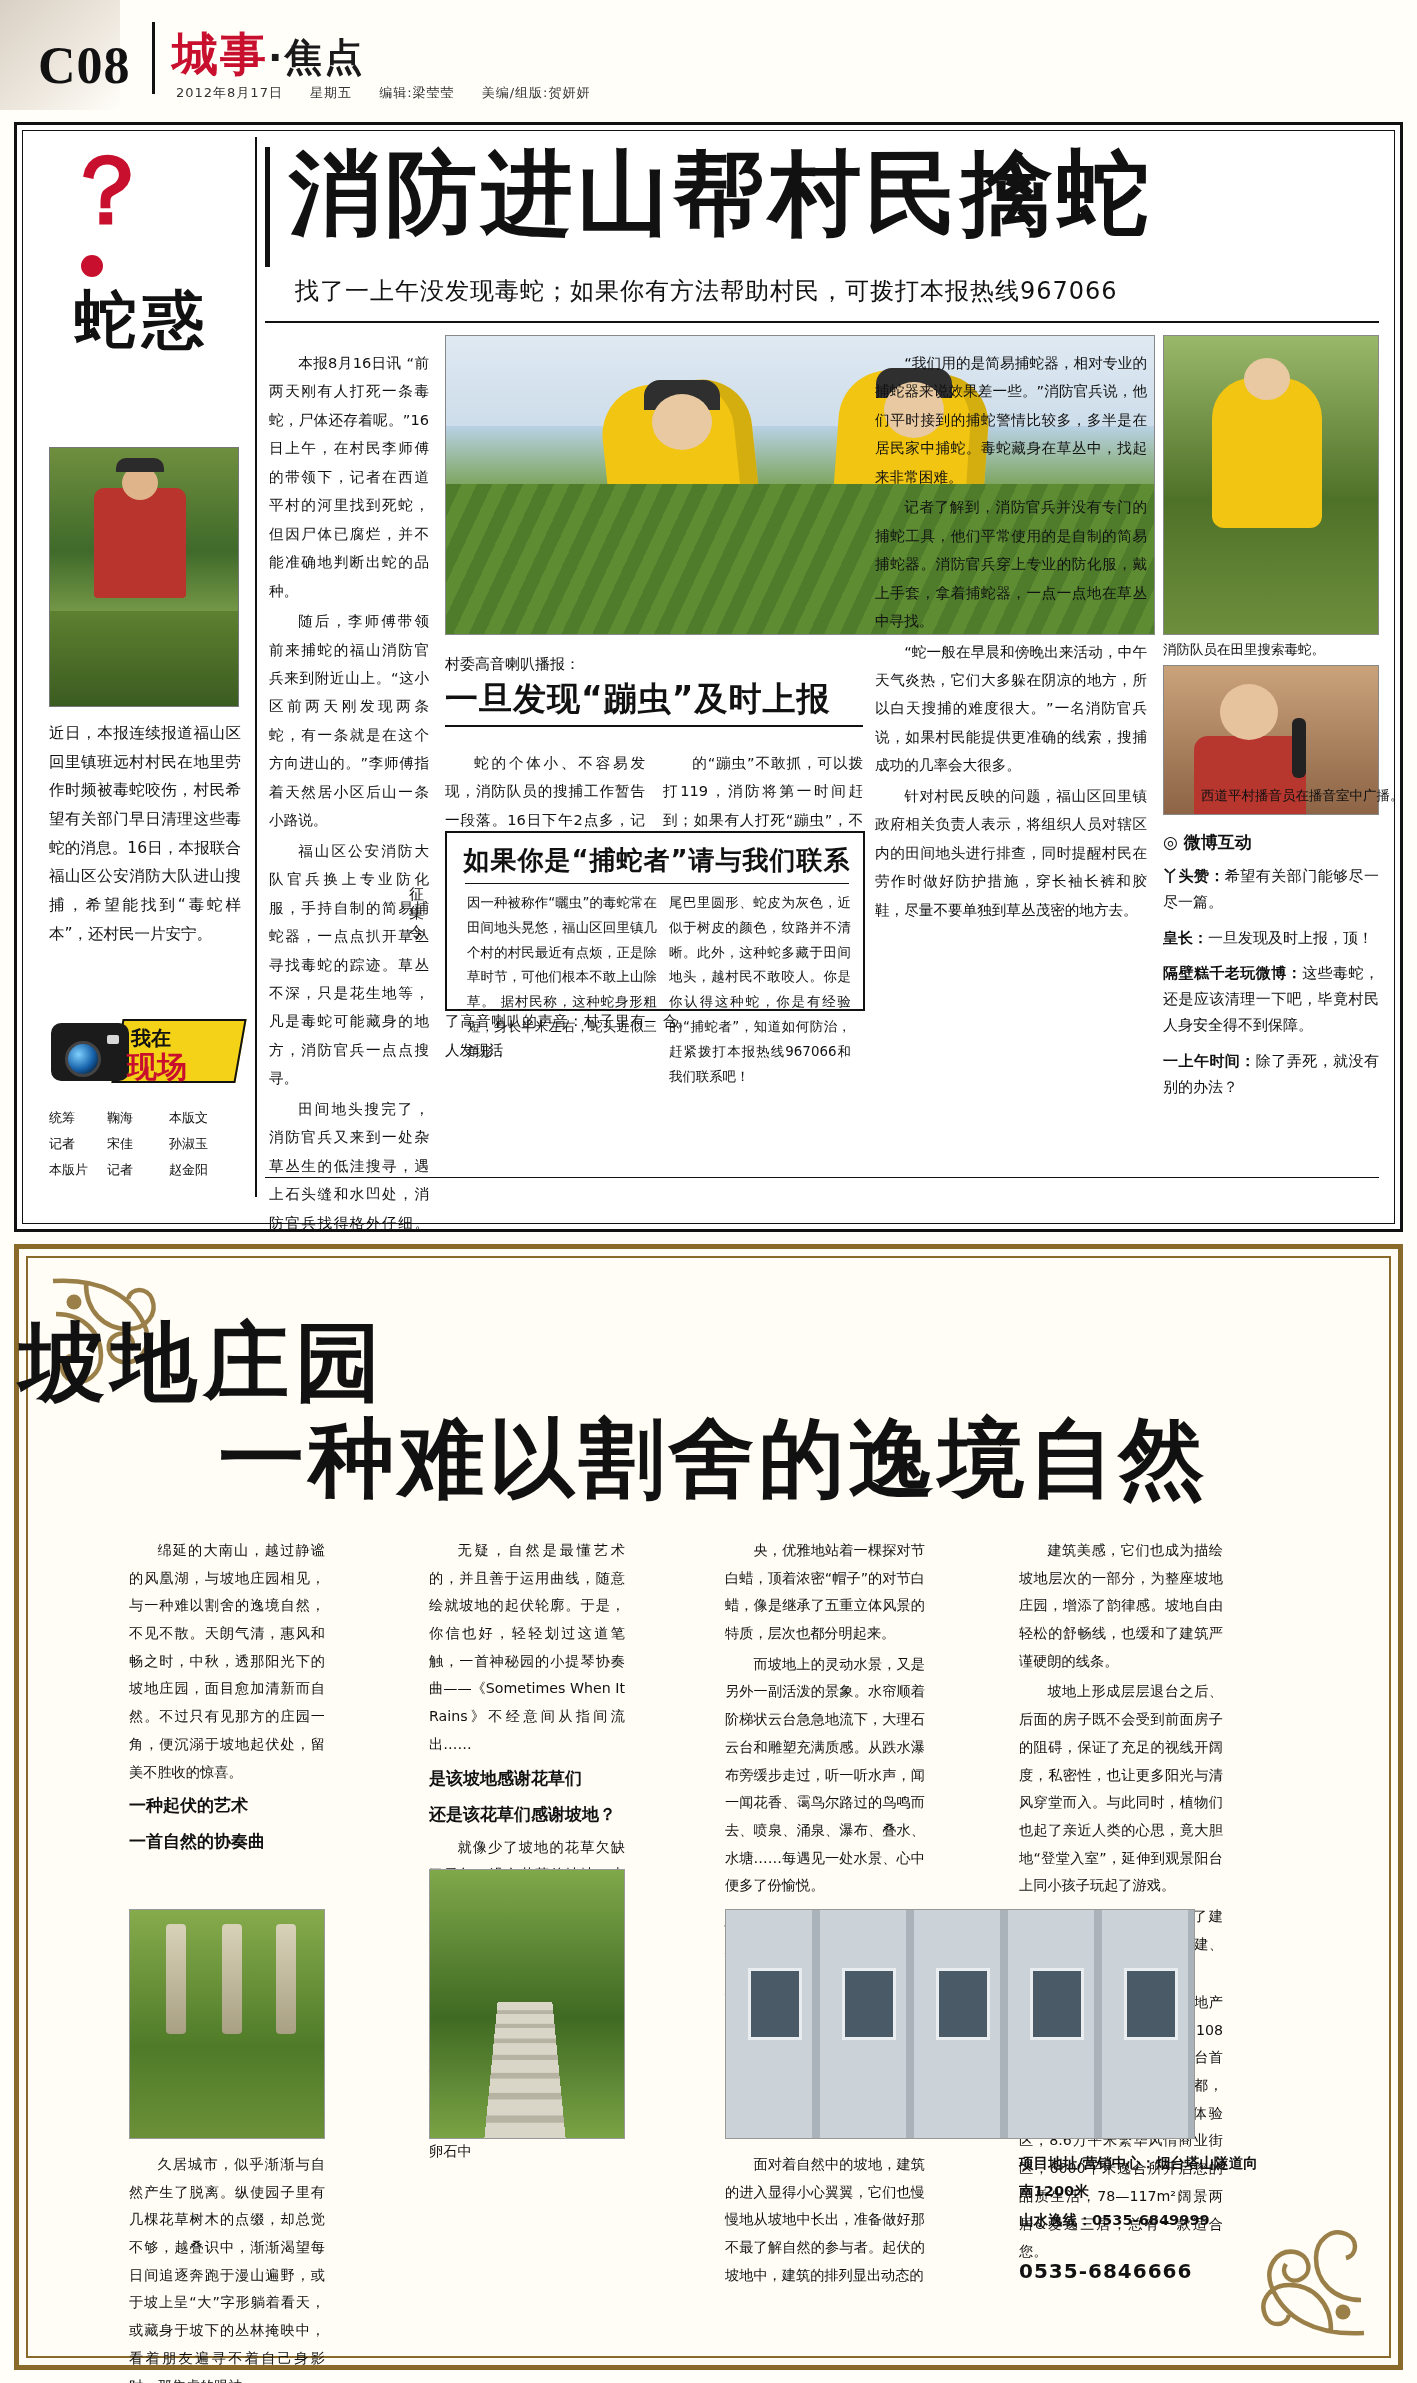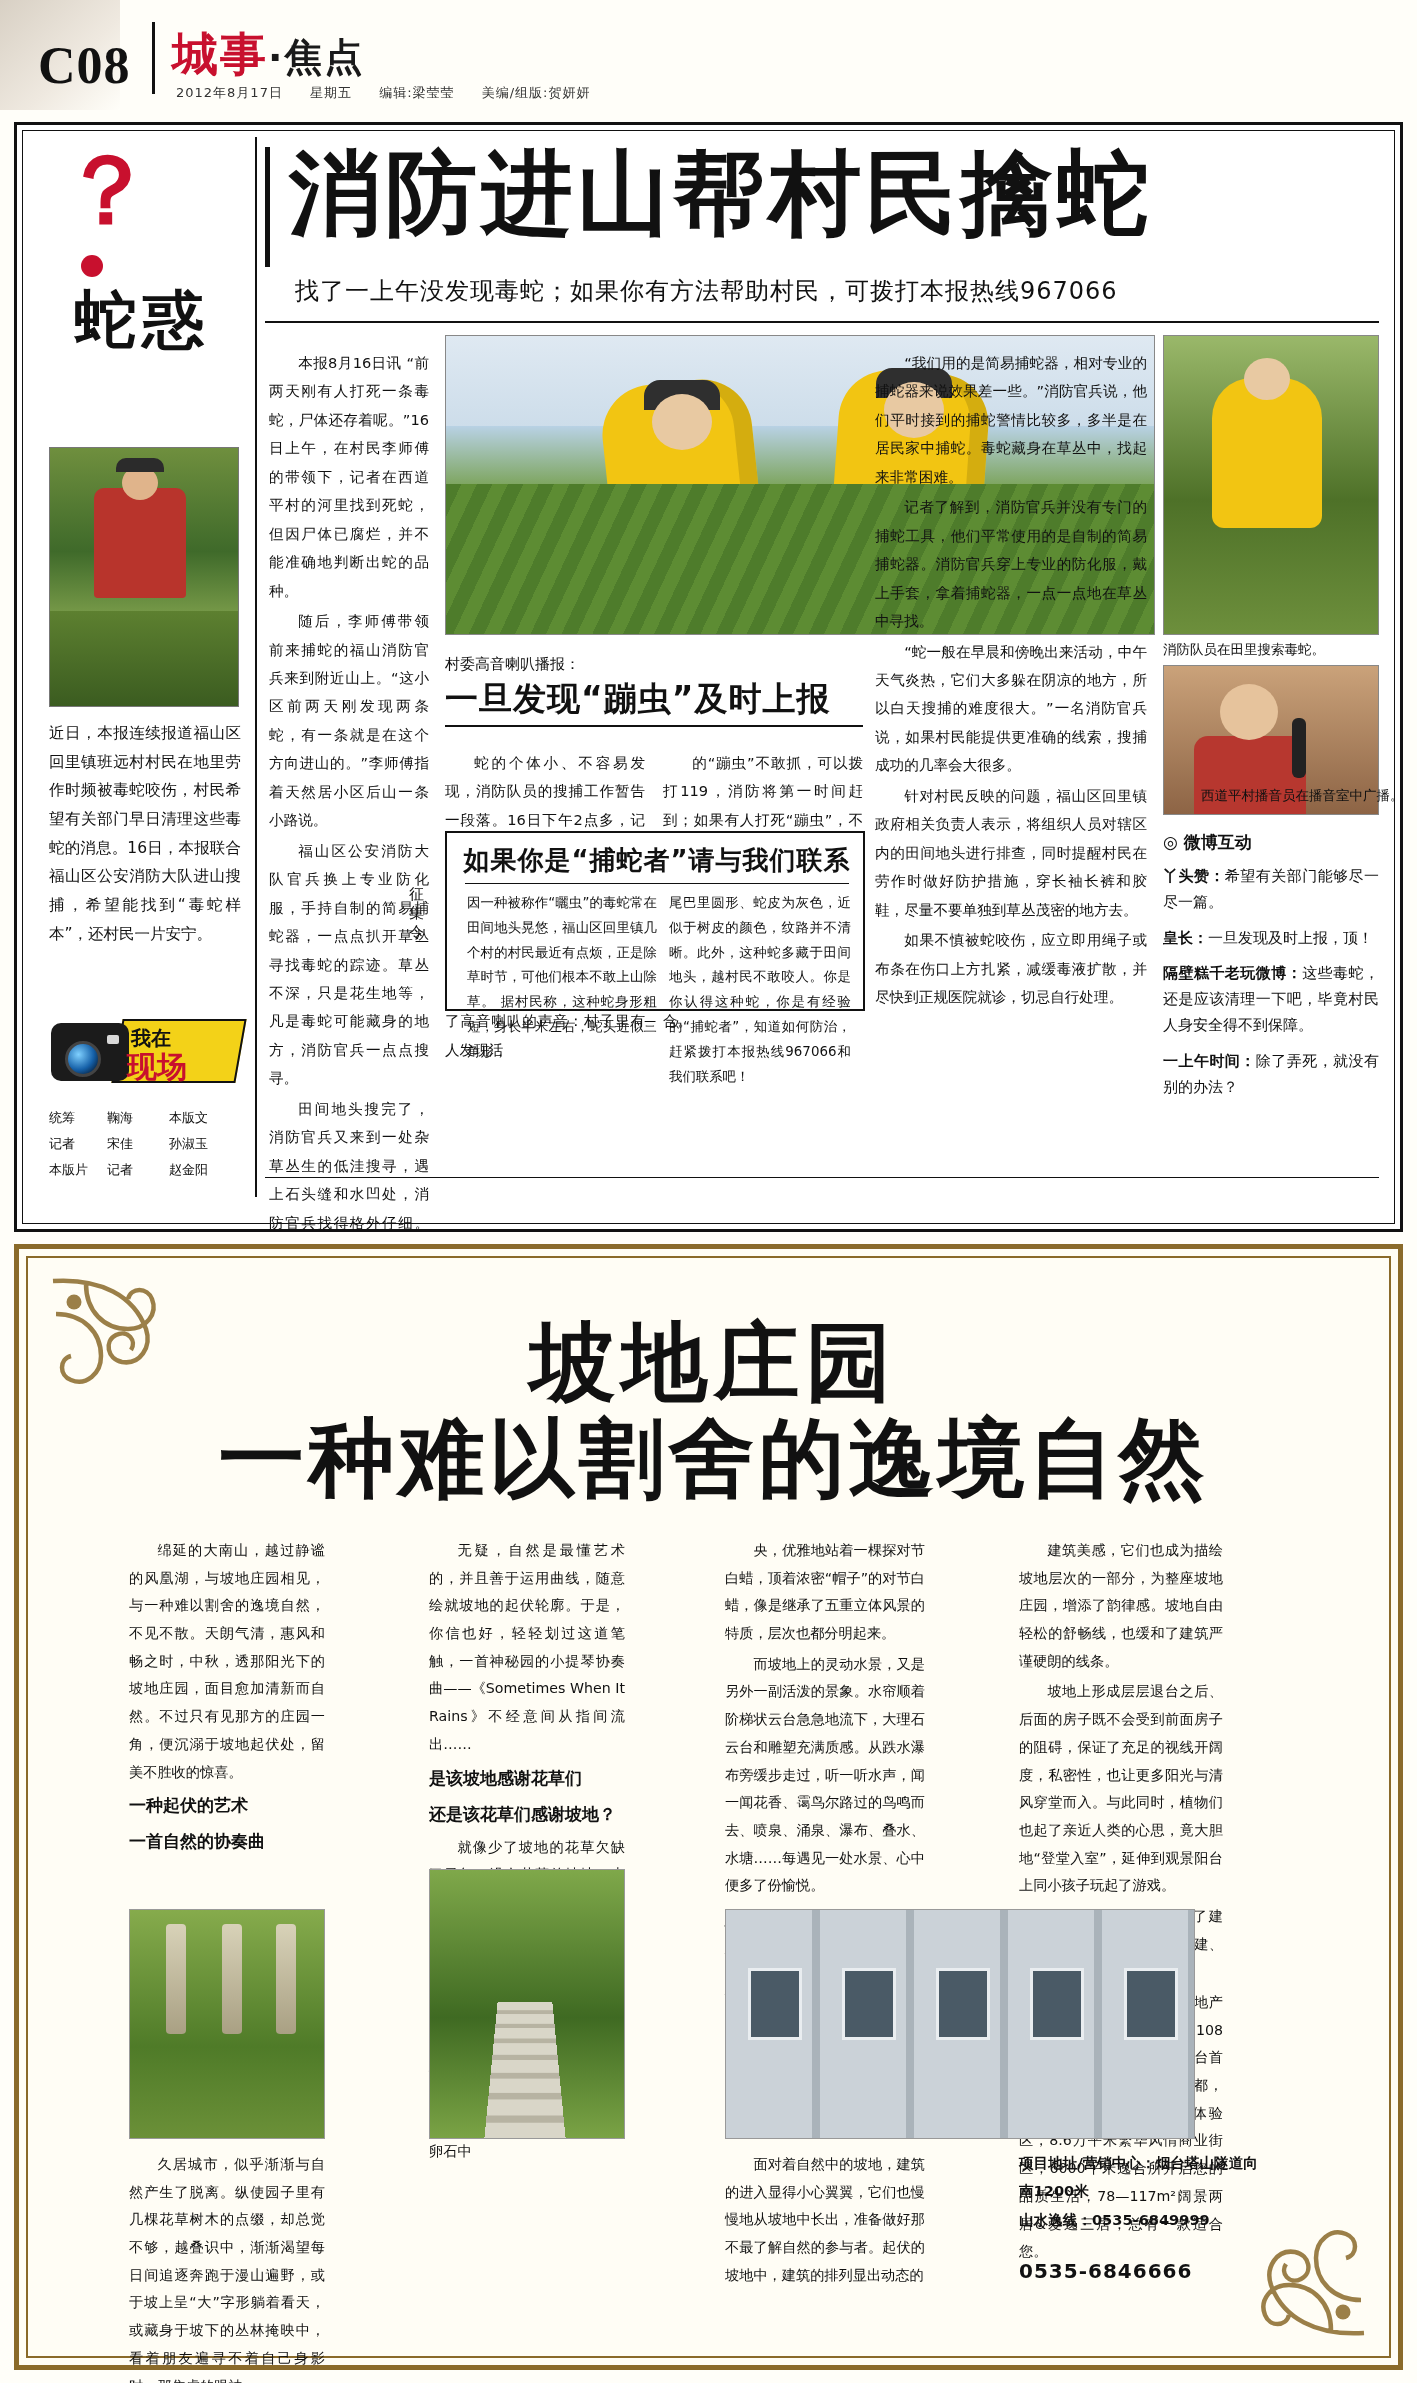--- a/index.html
+++ b/index.html
@@ -145,21 +145,21 @@
   .cred-rule { position:absolute; left:248px; top:1052px; width:1114px; height:1px; background:#111; }
 
   
   .sec2 { position:absolute; left:14px; top:1244px; width:1389px; height:1126px;
      border:5px solid #8a6a2a; background:#fffdf5; }
   .sec2-inner { position:absolute; inset:7px; border:2px solid #8a6a2a; }
   .orn { position:absolute; width:150px; height:150px; color:#8a6a2a; opacity:.85; }
   .orn-tl { left:22px; top:20px; }
   .orn-br { right:22px; bottom:20px; transform:rotate(180deg); }
 
-  .big-title { position:absolute; left:0; top:56px; width:1389px; text-align:center;
+  .big-title { position:absolute; left:0; top:56px; width:1389px; 
      font-size:86px; font-weight:bold; letter-spacing:6px; color:#111; }
   .big-title2 { position:absolute; left:0; top:152px; width:1389px; text-align:center;
      font-size:86px; font-weight:bold; letter-spacing:4px; color:#111; }
 
   .b-col { position:absolute; font-size:14.2px; line-height:1.95; text-align:justify; color:#111; }
   .b-col p { margin:0 0 3px 0; text-indent:2em; }
   .b-h { font-weight:bold; font-size:17px; text-indent:0 !important; margin:10px 0 4px; }
 
   .bc1 { left:110px; top:288px; width:196px; }
   .bc2 { left:410px; top:288px; width:196px; }
@@ -296,21 +296,20 @@
         <span>据村民称，这种蛇身形粗短，身长半米左右，蛇头近似三角形，</span>
       </div>
       <div class="callout-body2">尾巴里圆形、蛇皮为灰色，近似于树皮的颜色，纹路并不清晰。此外，这种蛇多藏于田间地头，越村民不敢咬人。你是你认得这种蛇，你是有经验的“捕蛇者”，知道如何防治，赶紧拨打本报热线967066和我们联系吧！</div>
     </div>
 
     <div class="col c3">
       <p>“我们用的是简易捕蛇器，相对专业的捕蛇器来说效果差一些。”消防官兵说，他们平时接到的捕蛇警情比较多，多半是在居民家中捕蛇。毒蛇藏身在草丛中，找起来非常困难。</p>
       <p>记者了解到，消防官兵并没有专门的捕蛇工具，他们平常使用的是自制的简易捕蛇器。消防官兵穿上专业的防化服，戴上手套，拿着捕蛇器，一点一点地在草丛中寻找。</p>
       <p>“蛇一般在早晨和傍晚出来活动，中午天气炎热，它们大多躲在阴凉的地方，所以白天搜捕的难度很大。”一名消防官兵说，如果村民能提供更准确的线索，搜捕成功的几率会大很多。</p>
       <p>针对村民反映的问题，福山区回里镇政府相关负责人表示，将组织人员对辖区内的田间地头进行排查，同时提醒村民在劳作时做好防护措施，穿长袖长裤和胶鞋，尽量不要单独到草丛茂密的地方去。</p>
-      <p>如果不慎被蛇咬伤，应立即用绳子或布条在伤口上方扎紧，减缓毒液扩散，并尽快到正规医院就诊，切忌自行处理。</p>
     </div>
 
     <div class="rp1">
       <div class="f"></div>
       <div class="h"></div>
     </div>
     <div class="photo-cap" style="left:1146px; top:516px; width:216px;">消防队员在田里搜索毒蛇。</div>
 
     <div class="rp2">
       <div class="b"></div>

